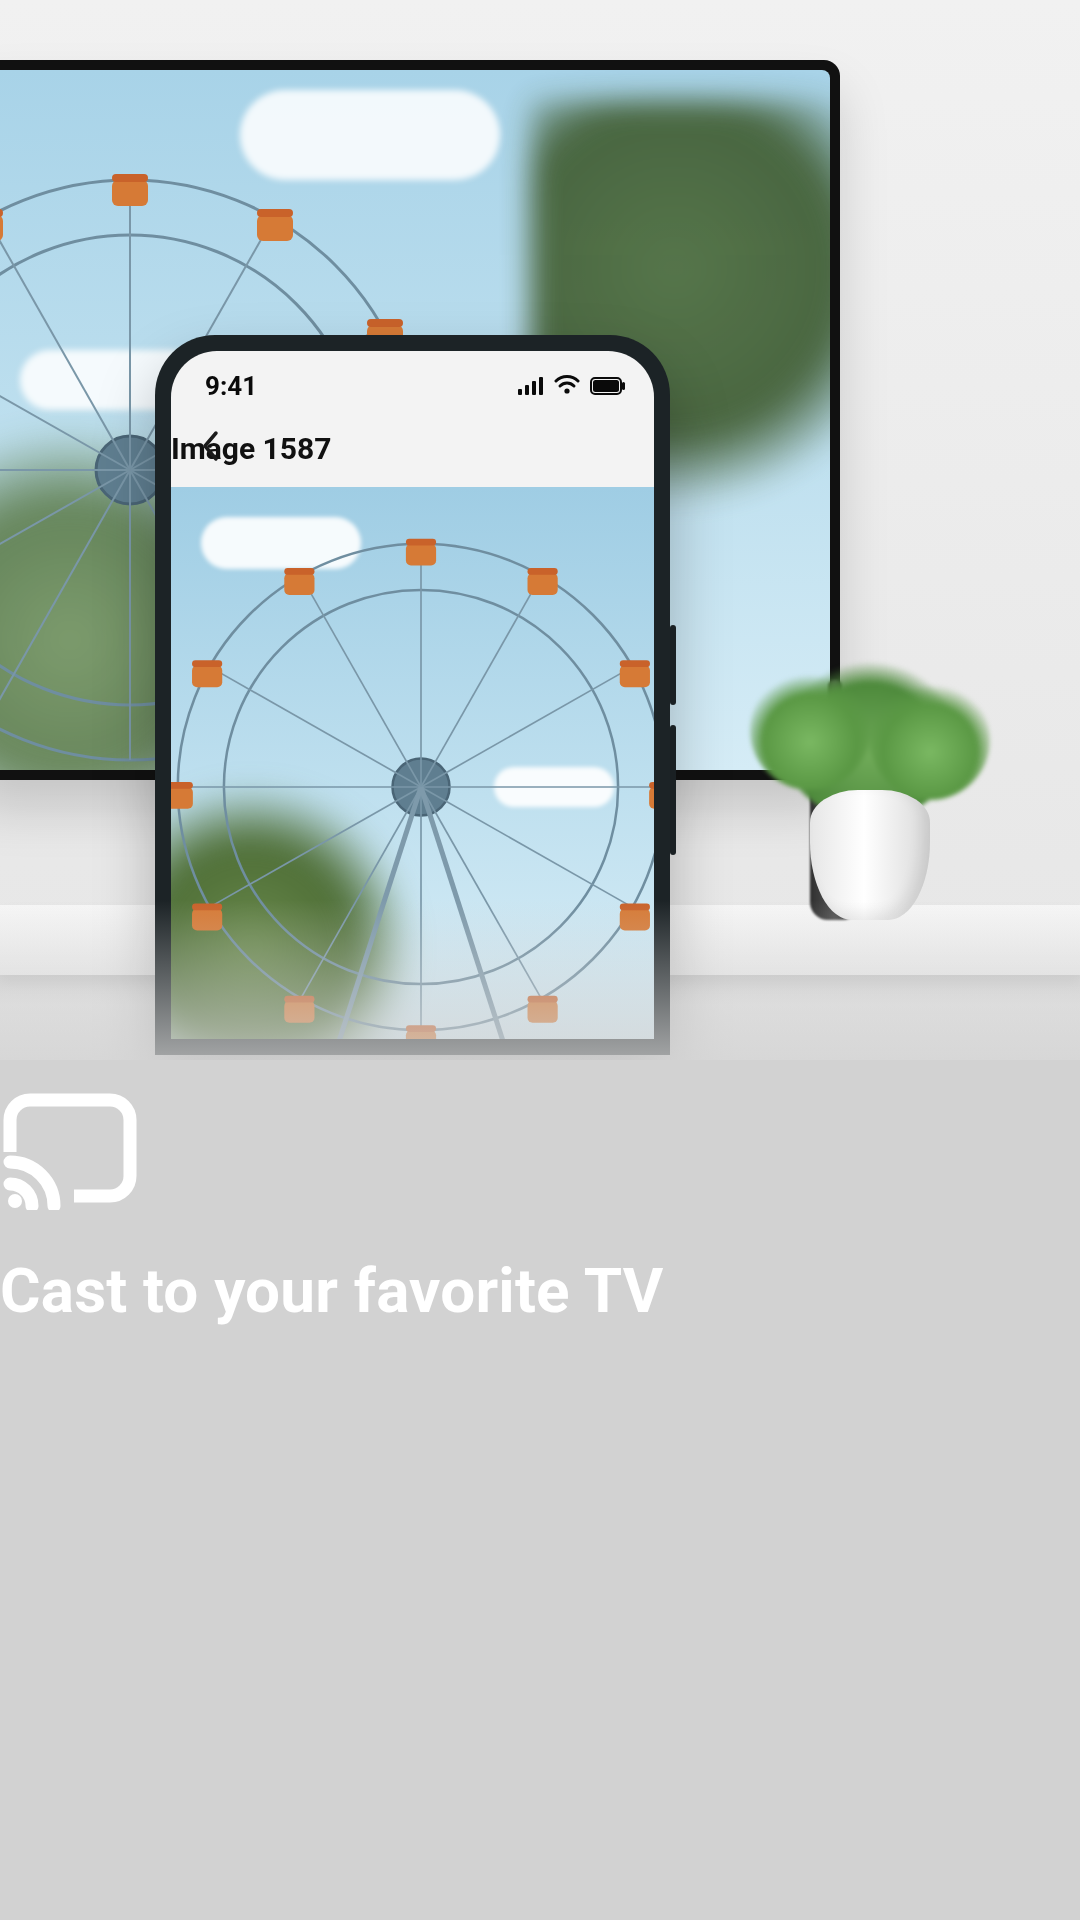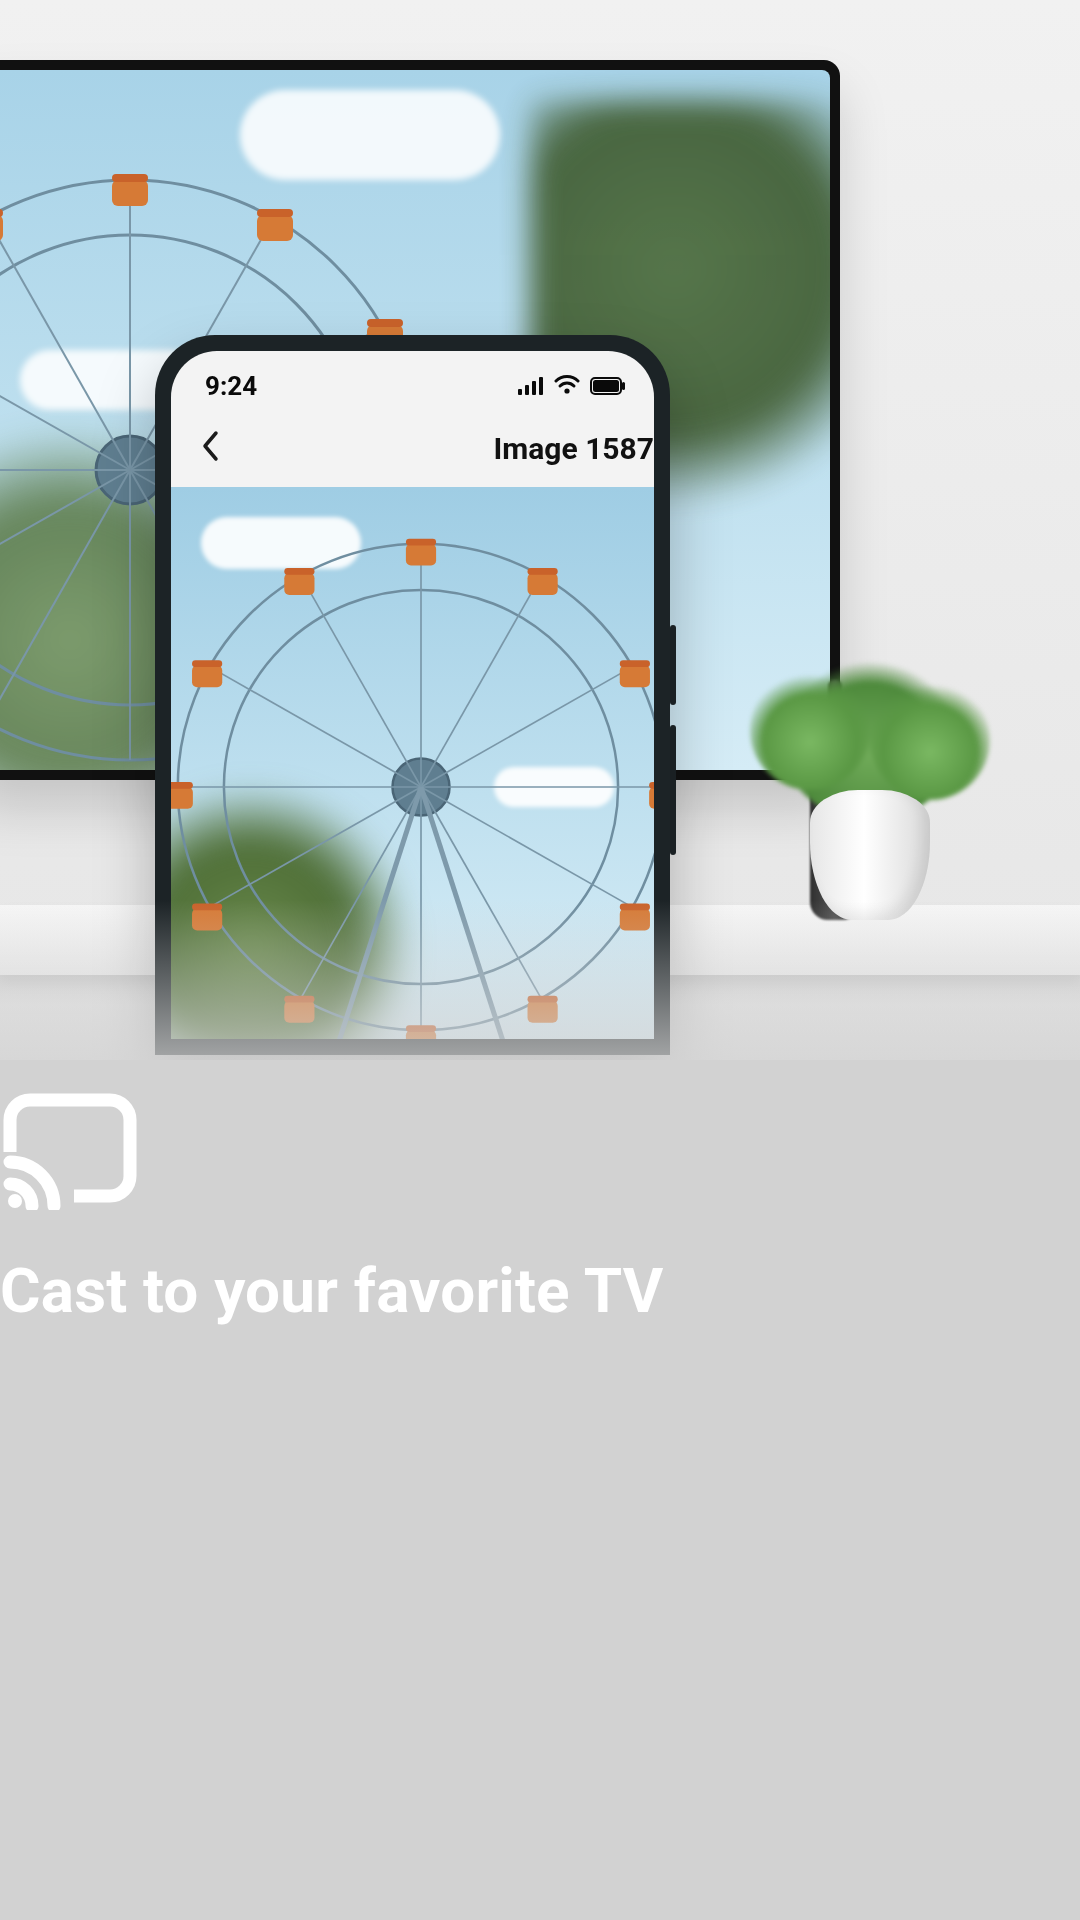--- a/index.html
+++ b/index.html
@@ -135,21 +135,21 @@
     overflow: hidden;
   }
   .status-bar {
     display:flex; align-items:center; justify-content:space-between;
     padding: 20px 28px 8px 34px;
     font-size: 26px; font-weight:700; color:#0a0a0a;
   }
   .status-right { display:flex; align-items:center; gap:10px; }
   .app-bar {
     position:relative;
-    display:flex; align-items:center; justify-content:flex-end;
+    display:flex; align-items:center; justify-content:flex-start;
     height:78px;
   }
   .back-btn {
     position:absolute; left:18px; top:50%; transform:translateY(-50%);
     width:44px; height:44px; display:flex; align-items:center; justify-content:center;
     color:#1b1b1b;
   }
   .app-title { font-size:30px; font-weight:700; color:#111; }
   .photo-viewport {
     position:relative;
@@ -275,21 +275,21 @@
       </div>
     <div class="plant"></div>
     <div class="pot"></div>
   </div>
 
   <div class="phone">
     <div class="phone-btn b1"></div>
     <div class="phone-btn b2"></div>
     <div class="phone-screen">
       <div class="status-bar">
-        <span>9:24</span>
+        <span>9:41</span>
         <span class="status-right">
           <span>
             <svg width="26" height="18" viewBox="0 0 26 18">
                 <g fill="#0a0a0a">
                   <rect x="0" y="12" width="4" height="6" rx="1"></rect>
                   <rect x="7" y="8" width="4" height="10" rx="1"></rect>
                   <rect x="14" y="4" width="4" height="14" rx="1"></rect>
                   <rect x="21" y="0" width="4" height="18" rx="1"></rect>
                 </g>
               </svg>

